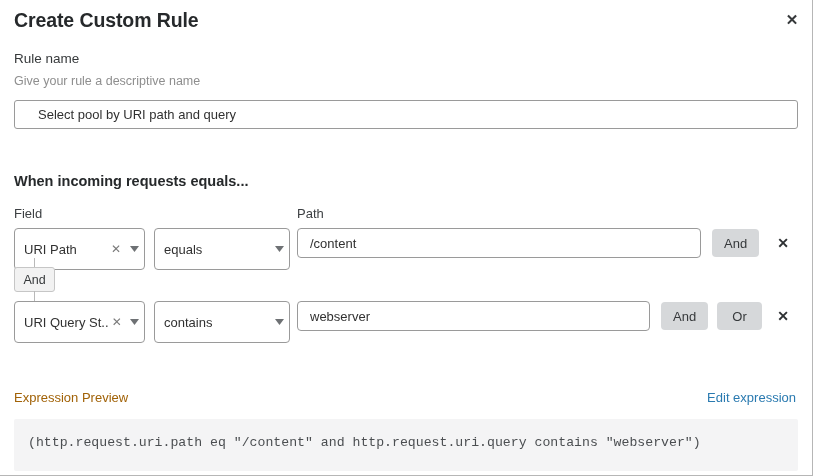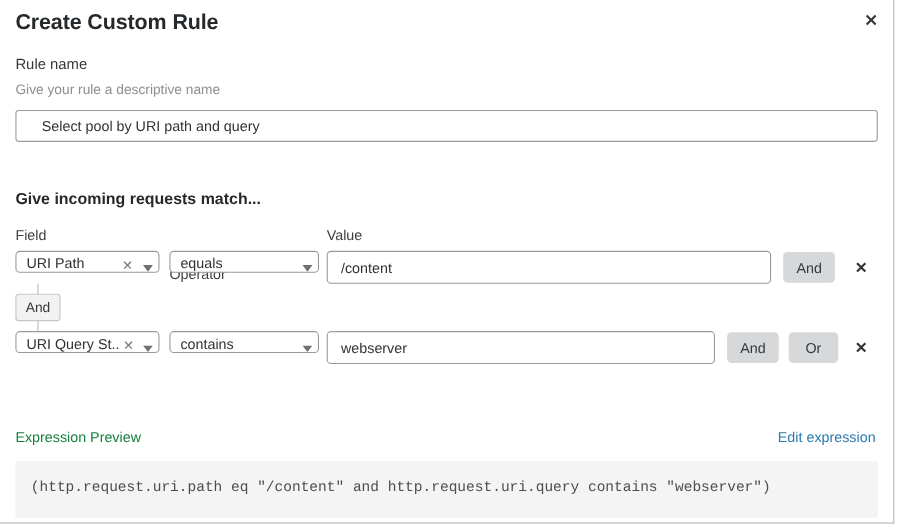--- a/index.html
+++ b/index.html
@@ -92,27 +92,27 @@
   #col-head-operator { left: 154px; margin-top: 36px; }
   #col-head-value    { left: 297px; }
 
   
   .cond-row { position: absolute; left: 0; height: 30px; }
   #cond-row-0 { top: 228px; }
   #cond-row-1 { top: 301px; }
 
   .select-box {
     position: absolute;
-    height: 20px;
+    height: 42px;
     border: 1px solid #9a9a9a;
     border-radius: 4px;
     background: #fff;
     cursor: pointer;
     display: flex;
-    align-items: flex-end;
+    align-items: center;
   }
   .field-select    { left: 14px;  width: 131px; }
   .operator-select { left: 154px; width: 136px; }
 
   .select-label {
     font-size: 13px;
     color: #313131;
     padding-left: 9px;
     flex: 1 1 auto;
     white-space: nowrap;
@@ -206,21 +206,21 @@
     color: #36393b;
     cursor: pointer;
     padding: 0;
   }
 
   
   #expr-label {
     position: absolute;
     left: 14px; top: 390px;
     font-size: 13px;
-    color: #15803d;
+    color: #a16207;
   }
   #edit-expression-link {
     position: absolute;
     right: 16px; top: 390px;
     font-size: 13px;
     color: #2a7ab0;
     text-decoration: none;
     cursor: pointer;
   }
   #expr-box {
@@ -244,25 +244,25 @@
 
 <div id="card">
 
   <div id="dialog-title">Create Custom Rule</div>
   <button id="close-btn">✕</button>
 
   <div id="rule-name-label">Rule name</div>
   <div id="rule-name-hint">Give your rule a descriptive name</div>
   <input id="rule-name-input" type="text" value="Select pool by URI path and query" style="">
 
-  <div id="match-heading">Give incoming requests match...</div>
+  <div id="match-heading">When incoming requests equals...</div>
 
   <div class="col-head" id="col-head-field">Field</div>
   <div class="col-head" id="col-head-operator">Operator</div>
-  <div class="col-head" id="col-head-value">Value</div>
+  <div class="col-head" id="col-head-value">Path</div>
 
   <div class="cond-row" id="cond-row-0">
     <div class="select-box field-select">
       <span class="select-label">URI Path</span>
       <span class="clear-x">✕</span>
       <span class="caret">
         <svg width="9" height="6" viewBox="0 0 9 6">
             <path d="M0 0 L9 0 L4.5 6 Z" fill="#6e7174"></path>
           </svg>
       </span>

